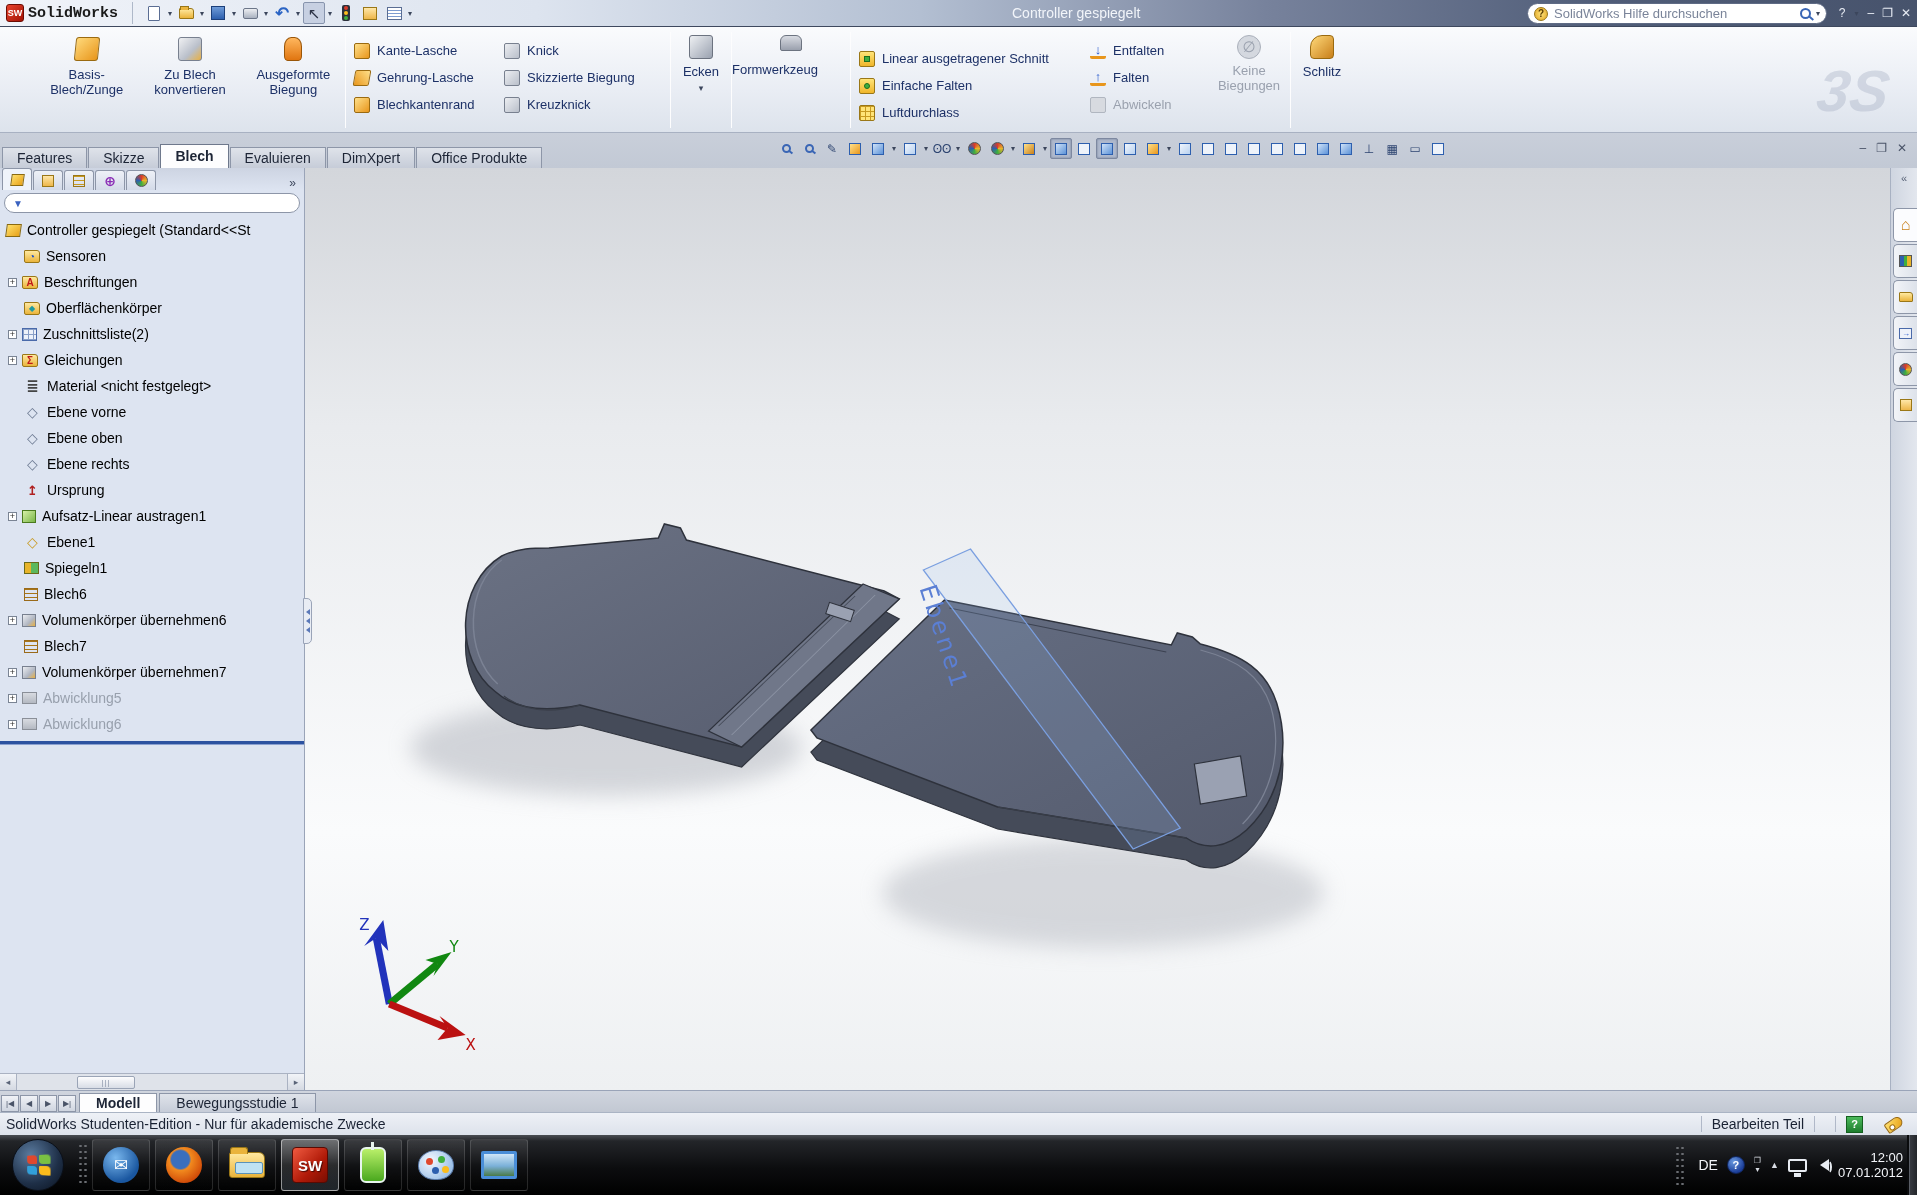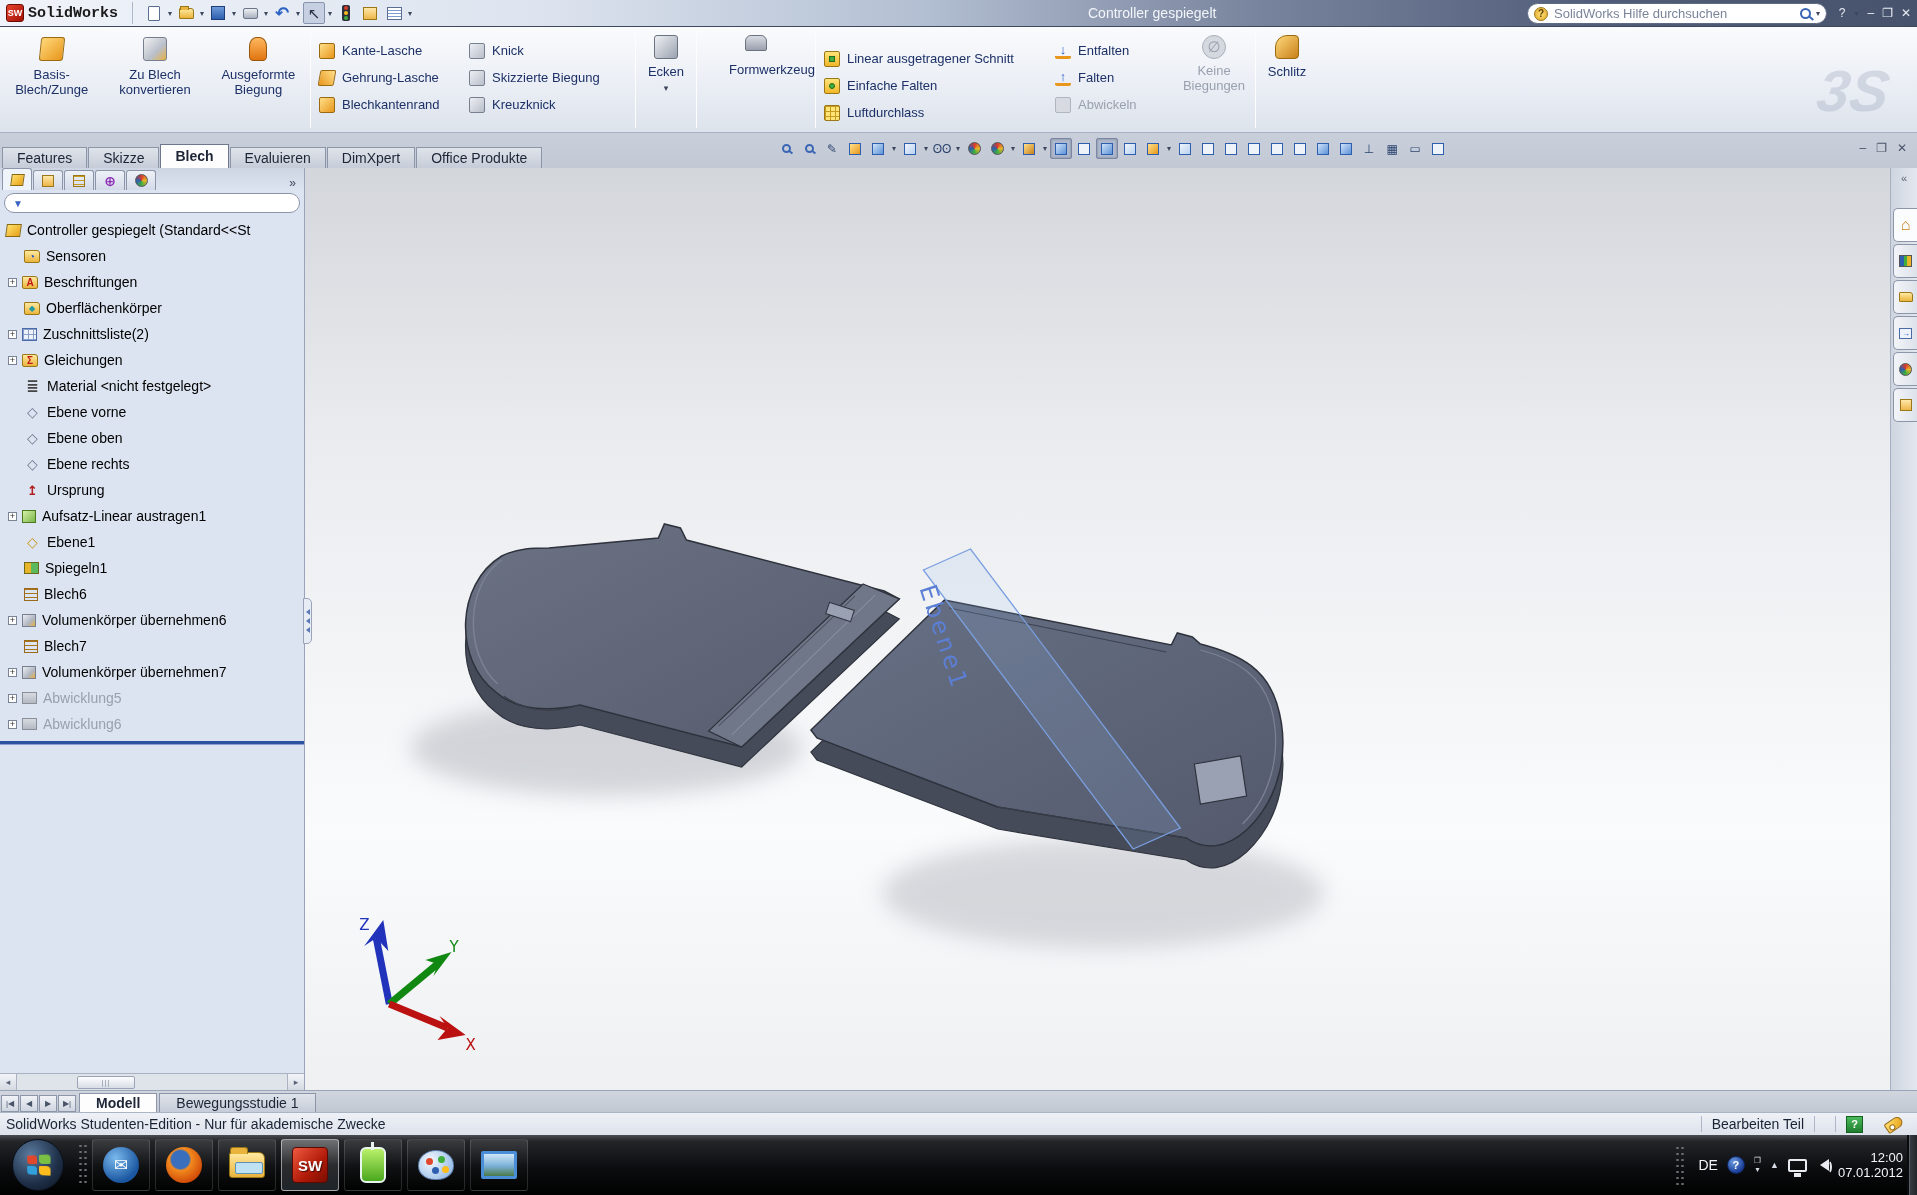--- a/index.html
+++ b/index.html
@@ -30,41 +30,41 @@
   .i-folder::before { content:""; position:absolute; top:-3px; left:0; width:7px; height:3px; background:#eab43c; border:1px solid #9a7717; border-bottom:none; }
   .i-save { width:14px; height:14px; background:linear-gradient(#6f9bd8,#2d5fae); border:1px solid #1c3f7a; }
   .i-print { width:15px; height:11px; background:linear-gradient(#eceef2,#aab2c0); border:1px solid #6c7689; border-radius:2px; }
   .i-undo { color:#2b64c4; font-size:17px; font-weight:bold; line-height:1; }
   .i-cursor { color:#2c3346; font-size:15px; line-height:1; }
   .i-traffic { width:8px; height:16px; background:#2c313c; border-radius:2px; display:flex; flex-direction:column; align-items:center; justify-content:space-evenly; }
   .i-traffic i { width:4px; height:4px; border-radius:50%; display:block; }
   .i-props { width:14px; height:13px; background:linear-gradient(#ffe7a8,#edb64a); border:1px solid #9a7717; }
   .i-list { width:15px; height:13px; border:1px solid #5a6d93; background:
     repeating-linear-gradient(#fff 0 2px,#7d9cd0 2px 3px); }
-  .doc-title { position:absolute; left:1088px; top:0; line-height:26px; color:#f2f5fa; font-size:14px; }
+  .doc-title { position:absolute; left:1012px; top:0; line-height:26px; color:#f2f5fa; font-size:14px; }
   .search-wrap { position:absolute; right:90px; top:3px; width:300px; height:21px;
     background:#fff; border:1px solid #5f6b85; border-radius:11px; display:flex; align-items:center; padding:0 6px; }
   .search-help { width:14px; height:14px; border-radius:50%; background:radial-gradient(#ffe27a,#e0a421); border:1px solid #9a7717;
     color:#5b3f05; font-size:10px; font-weight:bold; display:flex; align-items:center; justify-content:center; flex:none; }
   .search-input { flex:1; border:none; outline:none; font-size:13px; color:#555; padding:0 6px; font-family:inherit; }
   .search-input::placeholder { color:#7a8499; }
   .mag-icon { width:11px; height:11px; border:2px solid #3a66b5; border-radius:50%; position:relative; flex:none; }
   .mag-icon::after { content:""; position:absolute; width:6px; height:2px; background:#3a66b5; right:-5px; bottom:-2px; transform:rotate(40deg); }
   .search-caret { color:#3c465c; font-size:8px; padding-left:5px; }
   .win-ctrls { position:absolute; right:6px; top:0; display:flex; gap:8px; align-items:center; height:26px; color:#e8ecf4; font-size:12px; }
   .win-ctrls span { cursor:default; }
 
   
   .ribbon { height:106px; background:linear-gradient(#fafbfd,#e9edf4 60%,#dde3ec);
     border-bottom:1px solid #a8b1c2; display:flex; position:relative; }
   .rib-sec { height:100%; padding-top:8px; position:relative; }
   .rib-sep { width:1px; height:96px; margin-top:5px; background:#b4bccb; border-right:1px solid #fdfdfe; }
   .rib-label { color:#1d3167; font-size:13px; }
   .gray .rib-label, .rib-item.gray { color:#9aa1ae; }
-  .bigbtns { display:flex; width:310px; justify-content:space-around; }
+  .bigbtns { display:flex; width:310px; justify-content:space-around;margin-left:35px; }
   .bigbtn { width:100px; text-align:center; color:#1d3167; font-size:13px; line-height:15px; padding-top:2px; }
   .bigbtn .bico { margin:0 auto 6px; }
   .bico { width:24px; height:24px; border-radius:3px; }
   .bico-gold { background:linear-gradient(135deg,#ffd97a,#e8961c); border:1px solid #9a6a10; transform:skewX(-6deg); }
   .bico-cube { background:linear-gradient(135deg,#f0f1f3,#b9bfca 60%,#e8b042); border:1px solid #78808f; }
   .bico-cone { background:linear-gradient(#ffb75e,#e07510); border:1px solid #9a5608; border-radius:40% 40% 20% 20%; width:18px; height:24px; margin:0 auto; }
   .bico-corner { background:linear-gradient(135deg,#eef0f3,#9aa2b0); border:1px solid #6c7380; }
   .bico-form { background:linear-gradient(#d8dbe2,#9aa0ad); border:1px solid #6c7380; border-radius:6px 6px 2px 2px; width:22px; height:16px; margin-top:6px; }
   .bico-nobend { background:#d4d8df; border:1px solid #aab0bb; border-radius:50%; color:#9aa1ae; font-size:15px; display:flex; align-items:center; justify-content:center; }
   .bico-slot { background:linear-gradient(135deg,#ffd97a,#c87f1a); border:1px solid #9a6a10; border-radius:50% 4px 4px 4px; }
@@ -357,21 +357,21 @@
           <span>Kreuzknick</span>
         </div>
     </div>
     <span class="rib-sep"></span>
     <div class="rib-sec" style="width:60px; text-align:center;">
       <div class="bico bico-corner" style="margin:0 auto 4px;"></div>
       <span class="rib-label">Ecken</span>
       <div class="ecken-caret">▾</div>
     </div>
     <span class="rib-sep"></span>
-    <div class="rib-sec" style="width:118px; text-align:right;">
+    <div class="rib-sec" style="width:118px; text-align:left;">
       <div class="bico bico-form" style="margin:0 auto 10px;"></div>
       <span class="rib-label">Formwerkzeug</span>
     </div>
     <span class="rib-sep"></span>
     <div class="rib-sec rib-col" style="width:235px; padding-left:8px; padding-top:18px;">
       <div class="rib-item">
           <span class="rsi rsi-yellow">
             <i></i>
           </span>
           <span>Linear ausgetragener Schnitt</span>

